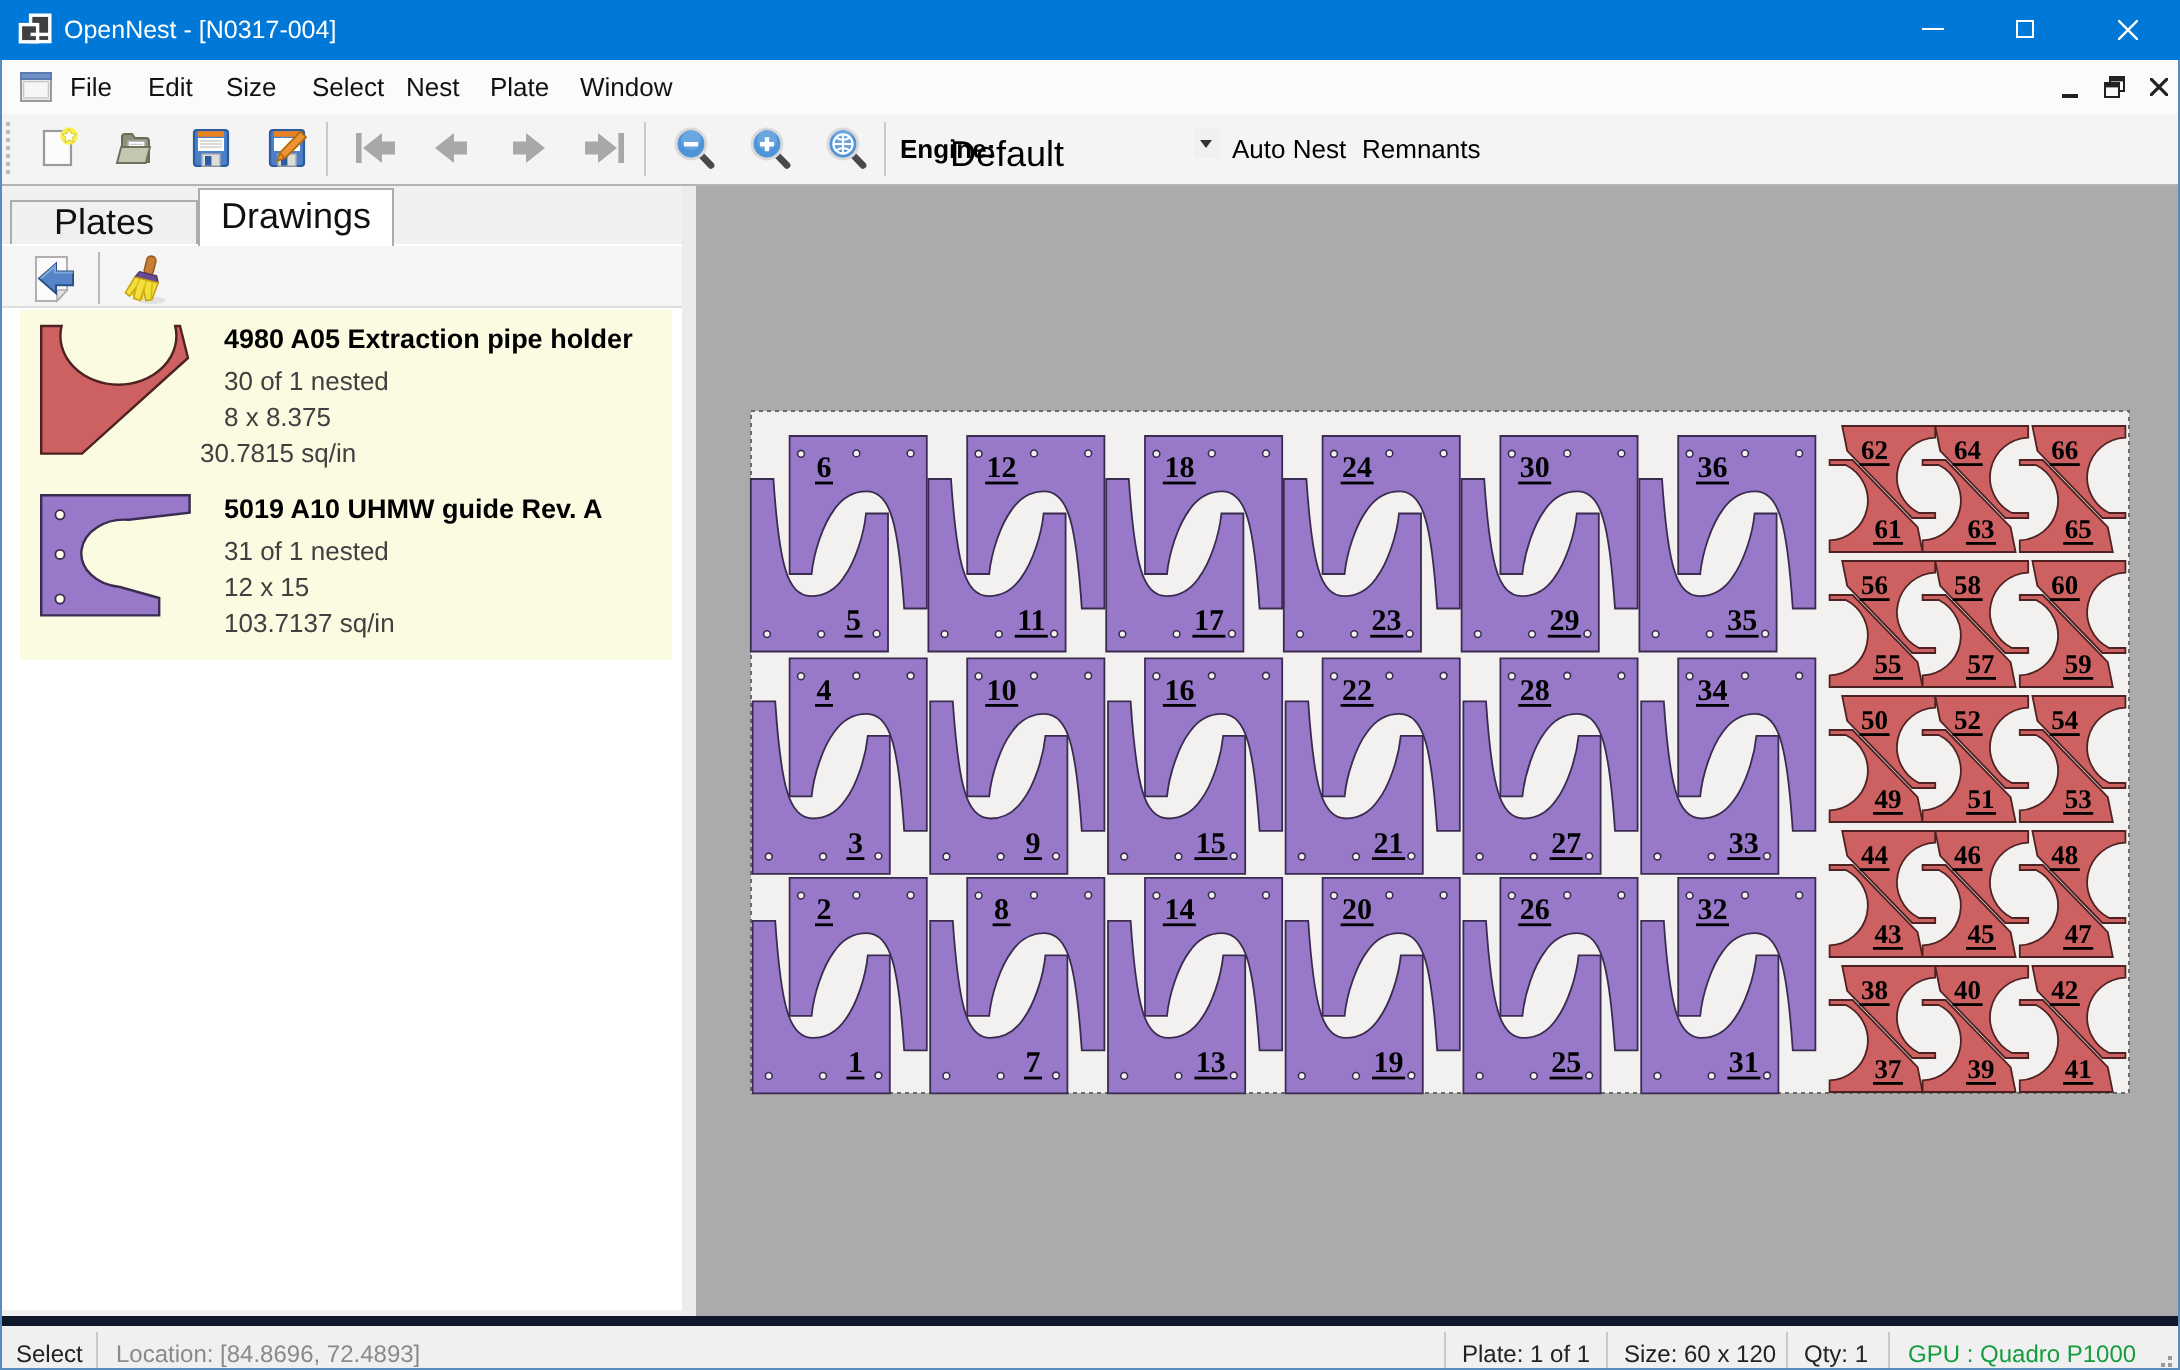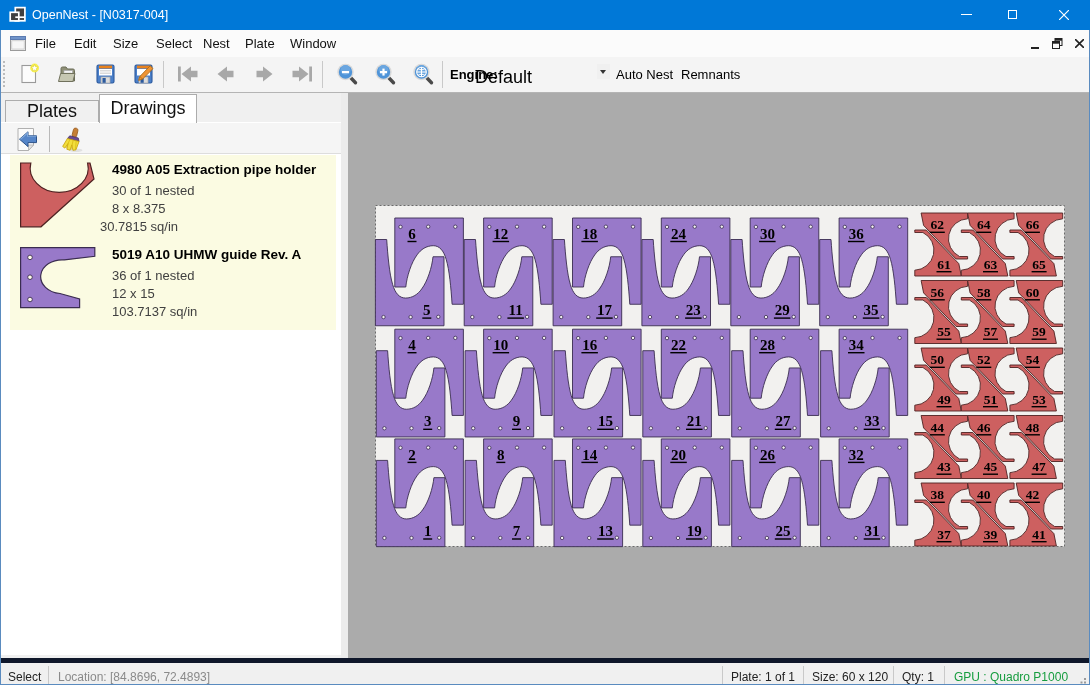--- a/index.html
+++ b/index.html
@@ -392,21 +392,21 @@
         <div style="position:absolute;left:102px;top:28px" class="gray">30 of 1 nested</div>
         <div style="position:absolute;left:102px;top:46px" class="gray">8 x 8.375</div>
         <div style="position:absolute;left:90px;top:64px" class="gray">30.7815 sq/in</div>
         <div style="position:absolute;left:10px;top:92px"><svg width="76" height="62" viewBox="0 0 76 62">
                 <path d="M0.6,0.6 H74.8 V9.3 L44.4,12.9 A20.4,16 0 1 0 40,46.5 L59.6,52 V60.7 H0.6 Z" fill="#9879c9" stroke="#3a2c50" stroke-width="1.2"></path>
 <circle cx="10" cy="10.4" r="2.3" fill="#fffde9" stroke="#3a2c50" stroke-width="0.9"></circle>
                 <circle cx="10" cy="30.2" r="2.3" fill="#fffde9" stroke="#3a2c50" stroke-width="0.9"></circle>
                 <circle cx="10" cy="52.5" r="2.3" fill="#fffde9" stroke="#3a2c50" stroke-width="0.9"></circle>
               </svg></div>
         <div style="position:absolute;left:102px;top:92px" class="title-b">5019 A10 UHMW guide Rev. A</div>
-        <div style="position:absolute;left:102px;top:113px" class="gray">36 of 1 nested</div>
+        <div style="position:absolute;left:102px;top:113px" class="gray">31 of 1 nested</div>
         <div style="position:absolute;left:102px;top:131px" class="gray">12 x 15</div>
         <div style="position:absolute;left:102px;top:149px" class="gray">103.7137 sq/in</div>
       </div>
     </div>
   </div>
 </div>
 <div style="position:absolute;left:0;top:30px;width:1px;height:655px;background:#5a8bbf;z-index:50"></div>
 <div style="position:absolute;left:1089px;top:30px;width:1px;height:655px;background:#5a8bbf;z-index:50"></div>
 <div style="position:absolute;left:0;top:684px;width:1090px;height:1px;background:#5a8bbf;z-index:50"></div>
 <div id="statusbar">

